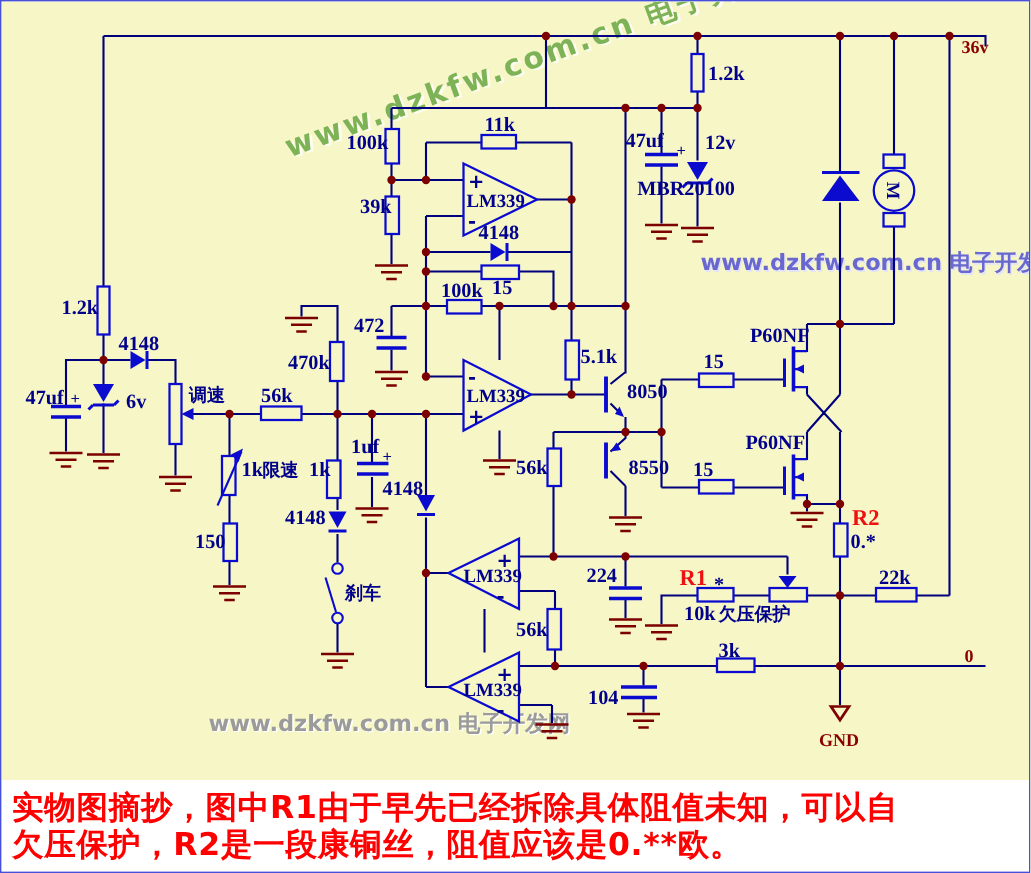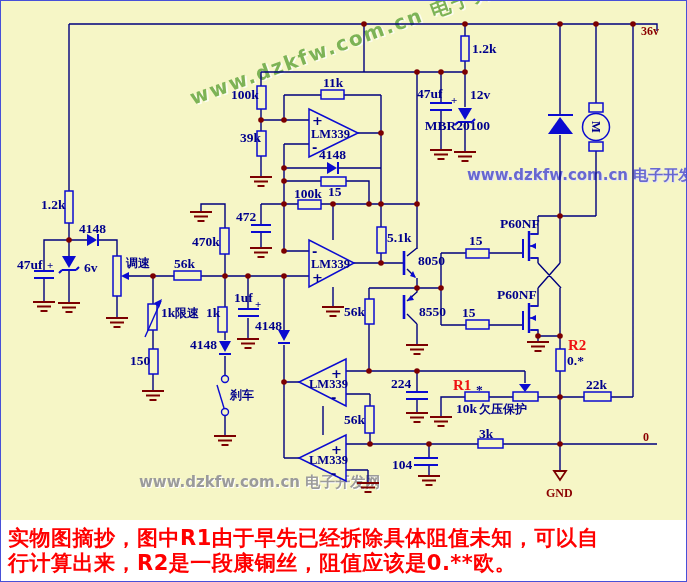--- a/index.html
+++ b/index.html
@@ -359,15 +359,15 @@
     <text class="v" x="585" y="388">22k</text>
     <text class="v" x="478" y="437">3k</text>
     <text class="v" x="391" y="468">104</text>
     <text class="sup" x="642" y="440">0</text>
     <text class="sup" x="545" y="496">GND</text>
   </g>
 </svg>
 
 <div id="caption">
   <div>实物图摘抄，图中R1由于早先已经拆除具体阻值未知，可以自</div>
-  <div>行计算出来，R2是一段康铜丝，阻值应该是0.**欧。</div>
+  <div>欠压保护，R2是一段康铜丝，阻值应该是0.**欧。</div>
 </div>
 </div>
 
 </body></html>

